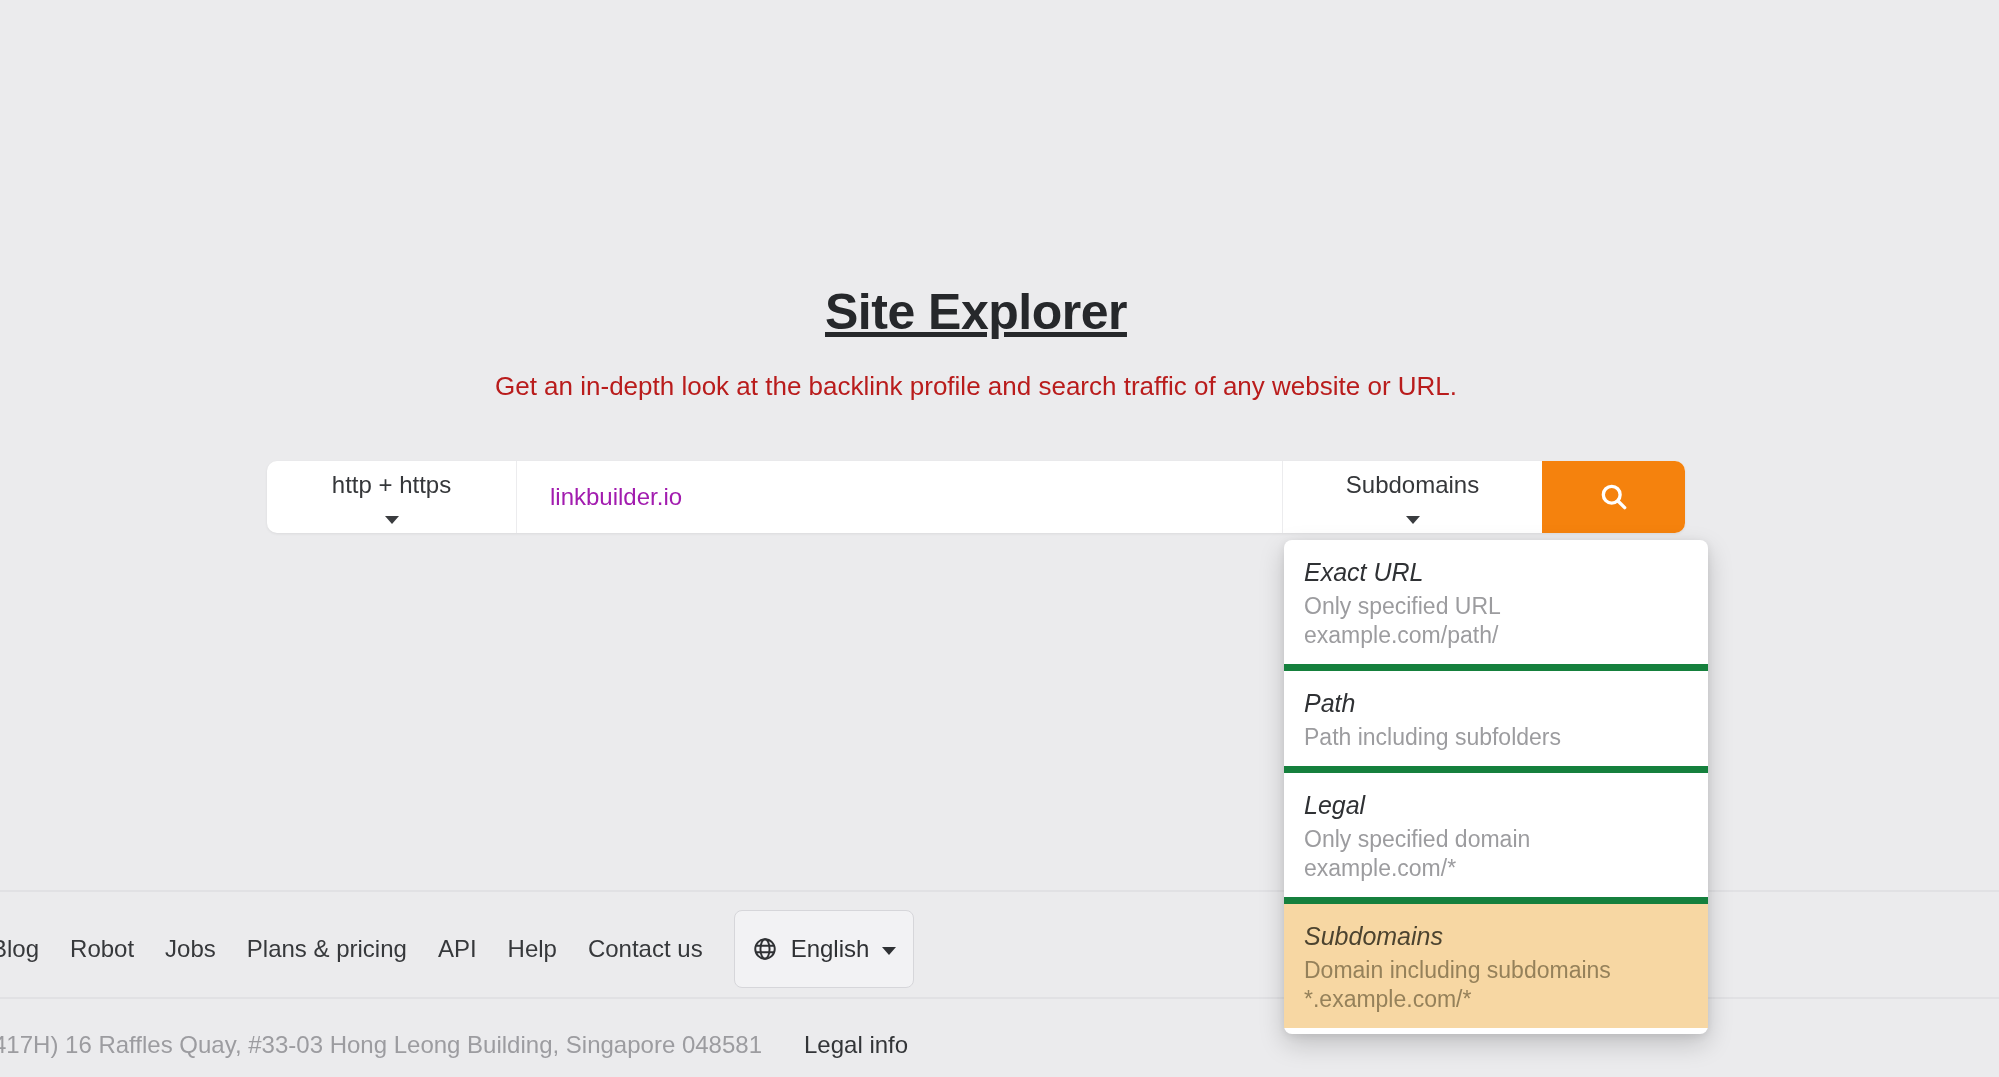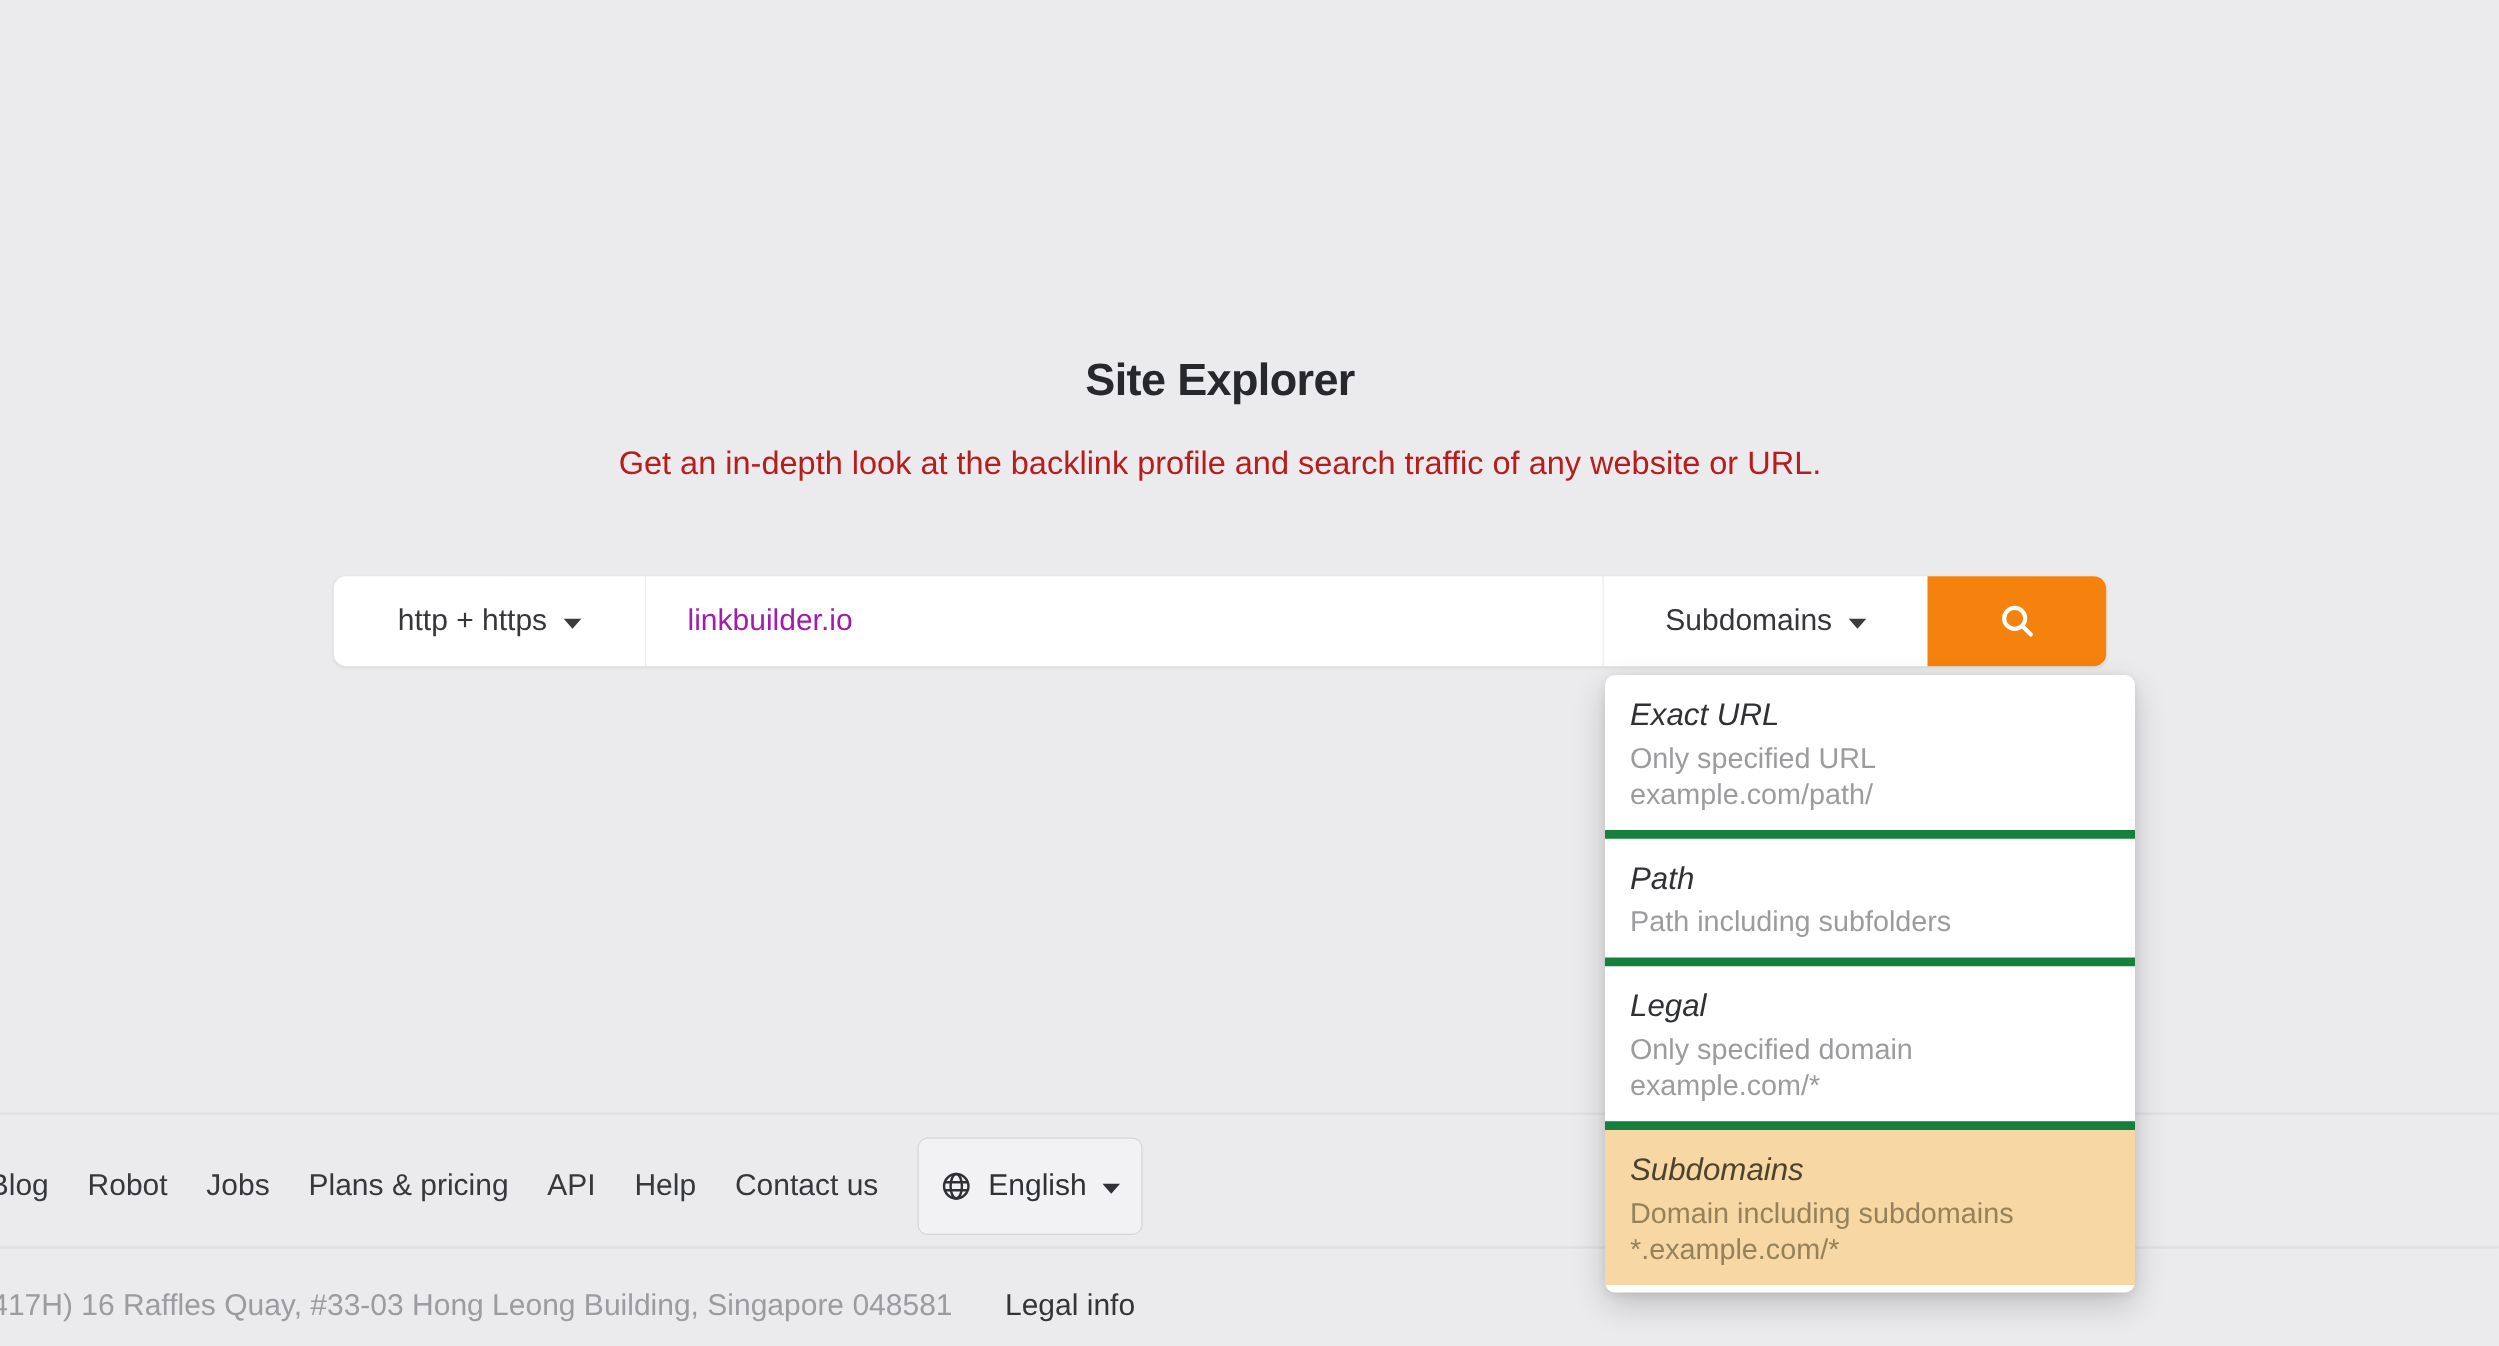--- a/index.html
+++ b/index.html
@@ -9,38 +9,38 @@
     background:#ebebed;
     overflow:hidden;
     position:relative;
   }
   .page { position:relative; width:1999px; height:1077px; background:#ebebed; overflow:hidden; }
 
   
   .hero { position:absolute; left:267px; top:0; width:1418px; text-align:center; }
   .hero h1 {
     margin-top:283px;
-    font-size:36px; font-weight:700; color:#26282b; letter-spacing:-0.5px;
+    font-size:50px; font-weight:700; color:#26282b; letter-spacing:-0.5px;text-decoration:underline;
   }
   .hero .subtitle {
     margin-top:30px;
     font-size:26px; color:#b91c1c;
   }
 
   
   .searchbar {
     position:absolute; left:0; top:461px; width:1418px; height:72px;
     background:#ffffff; border-radius:10px;
     display:flex; align-items:stretch;
     box-shadow:0 1px 3px rgba(0,0,0,0.07);
     text-align:left;
   }
   .bar-section {
     display:flex; align-items:center; justify-content:center;
-    font-size:24px; color:#35373a; cursor:pointer; gap:13px;
+    font-size:24px; color:#35373a; cursor:pointer; gap:13px;flex-direction:column;
   }
   .proto { width:250px; border-right:1px solid #ececee; border-radius:10px 0 0 10px; }
   .target-input {
     flex:1; border:none; outline:none; background:transparent;
     font-family:"Liberation Sans", sans-serif;
     font-size:24px; color:#a21caf; padding:0 20px 0 33px;
   }
   .mode { width:260px; border-left:1px solid #ececee; }
   .caret {
     width:0; height:0; margin-top:4px;

